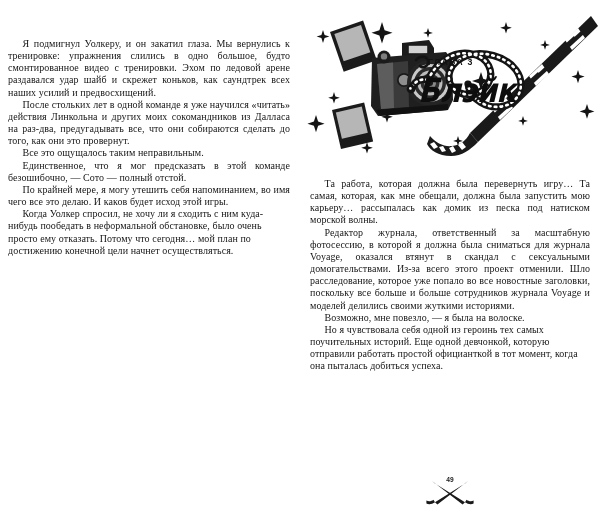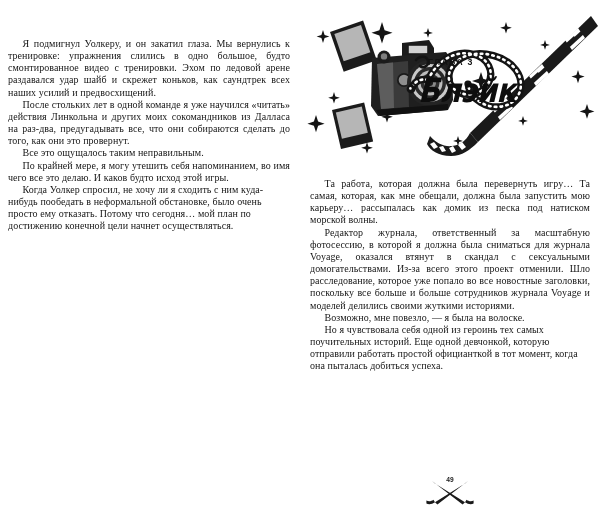--- a/index.html
+++ b/index.html
@@ -127,21 +127,22 @@
 </head>
 <body>
 
 <div class="spread">
 
   <div class="page page-left">
     <div class="bodytext">
       <p>Я подмигнул Уолкеру, и он закатил глаза. Мы вернулись к тренировке: упражнения слились в одно большое, будто смонтированное видео с тренировки. Эхом по ледовой арене раздавался удар шайб и скрежет коньков, как саундтрек всех наших усилий и предвосхищений.</p>
       <p>После стольких лет в одной команде я уже научился «читать» действия Линкольна и других моих сокомандников из Далласа на раз-два, предугадывать все, что они собираются сделать до того, как они это провернут.</p>
       <p>Все это ощущалось таким неправильным.</p>
-      <p>По крайней мере, я могу утешить себя напоминанием, во имя чего все это делаю. И каков будто исход этой игры.</p>
+      <p>Единственное, что я мог предсказать в этой команде безошибочно, — Сото — полный отстой.</p>
+      <p>По крайней мере, я могу утешить себя напоминанием, во имя чего все это делаю. И каков будет исход этой игры.</p>
       <p>Когда Уолкер спросил, не хочу ли я сходить с ним куда-нибудь пообедать в неформальной обстановке, было очень просто ему отказать. Потому что сегодня… мой план по достижению конечной цели начнет осуществляться.</p>
     </div>
   </div>
 
   <div class="page page-right">
 
     <div class="chapter-head">
       <svg viewBox="0 0 290 160" xmlns="http://www.w3.org/2000/svg" aria-hidden="true">
         <g fill="#141414">
 

